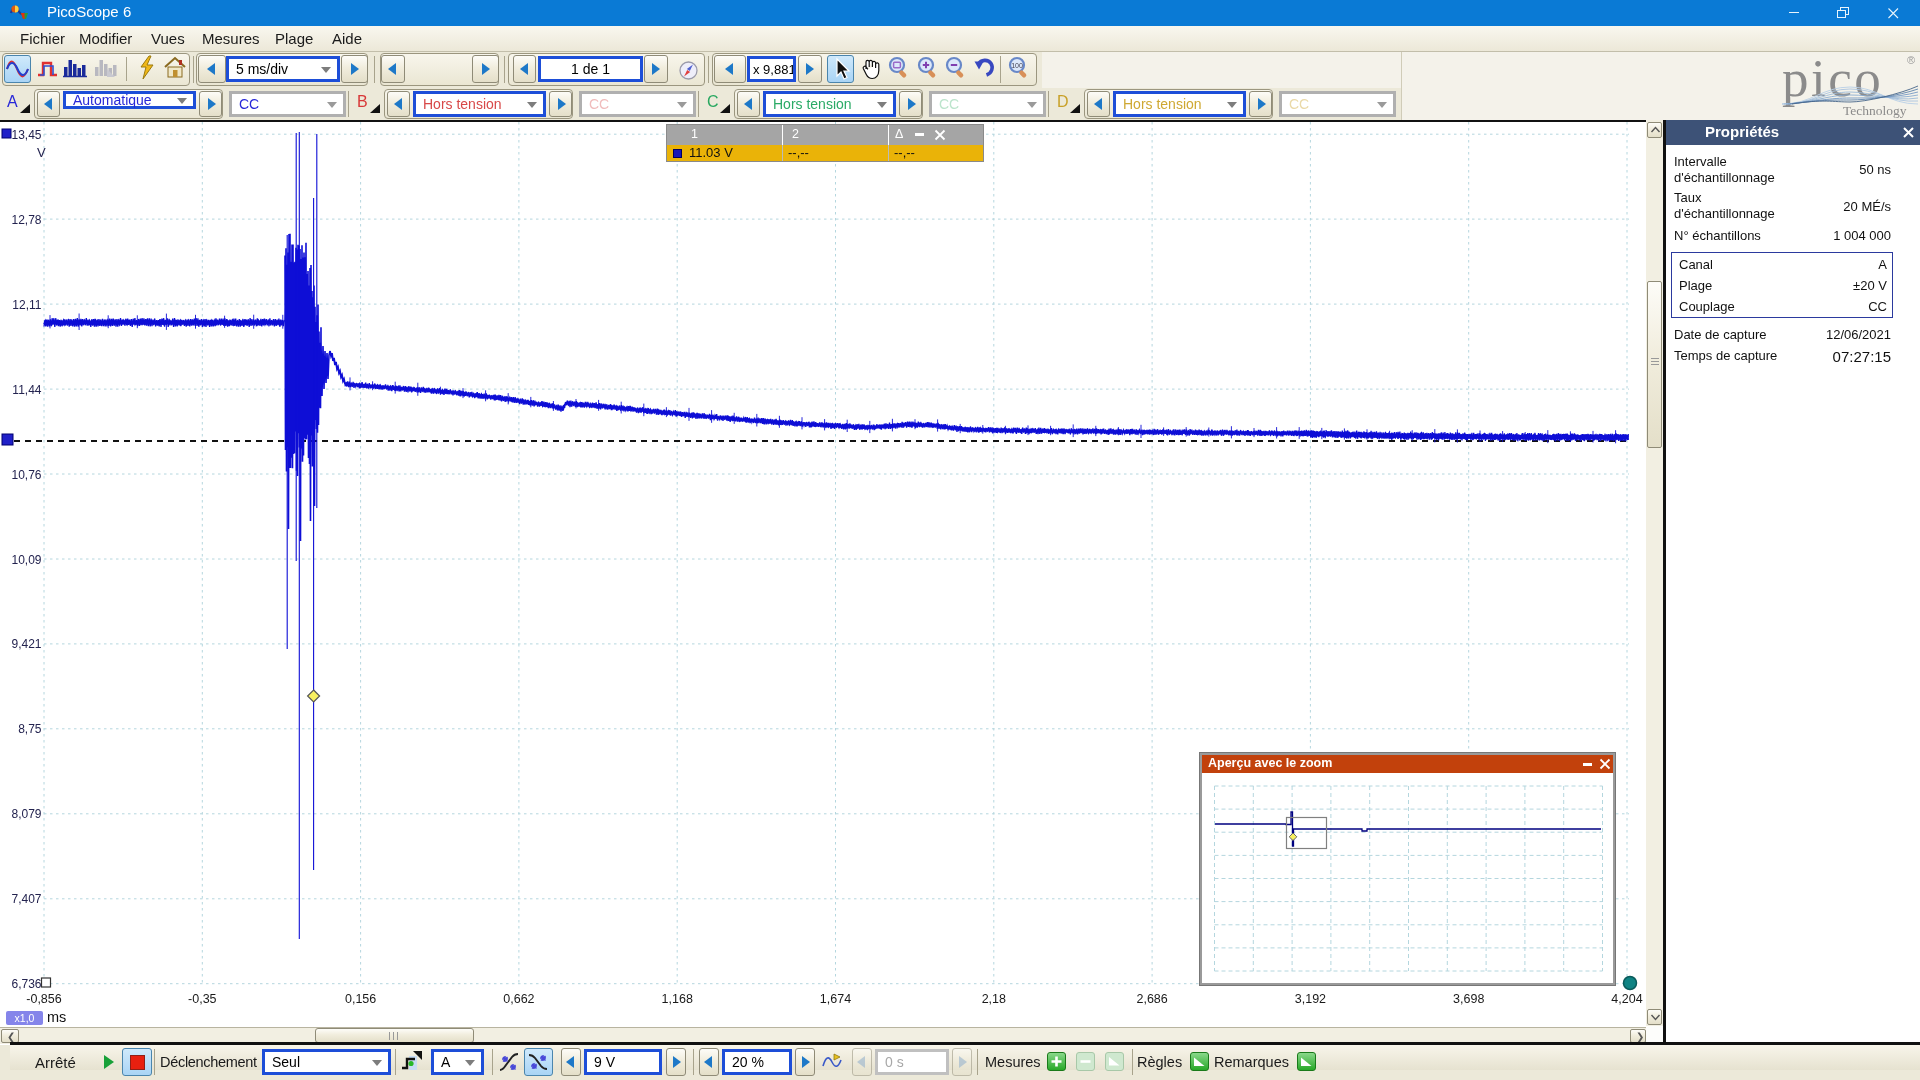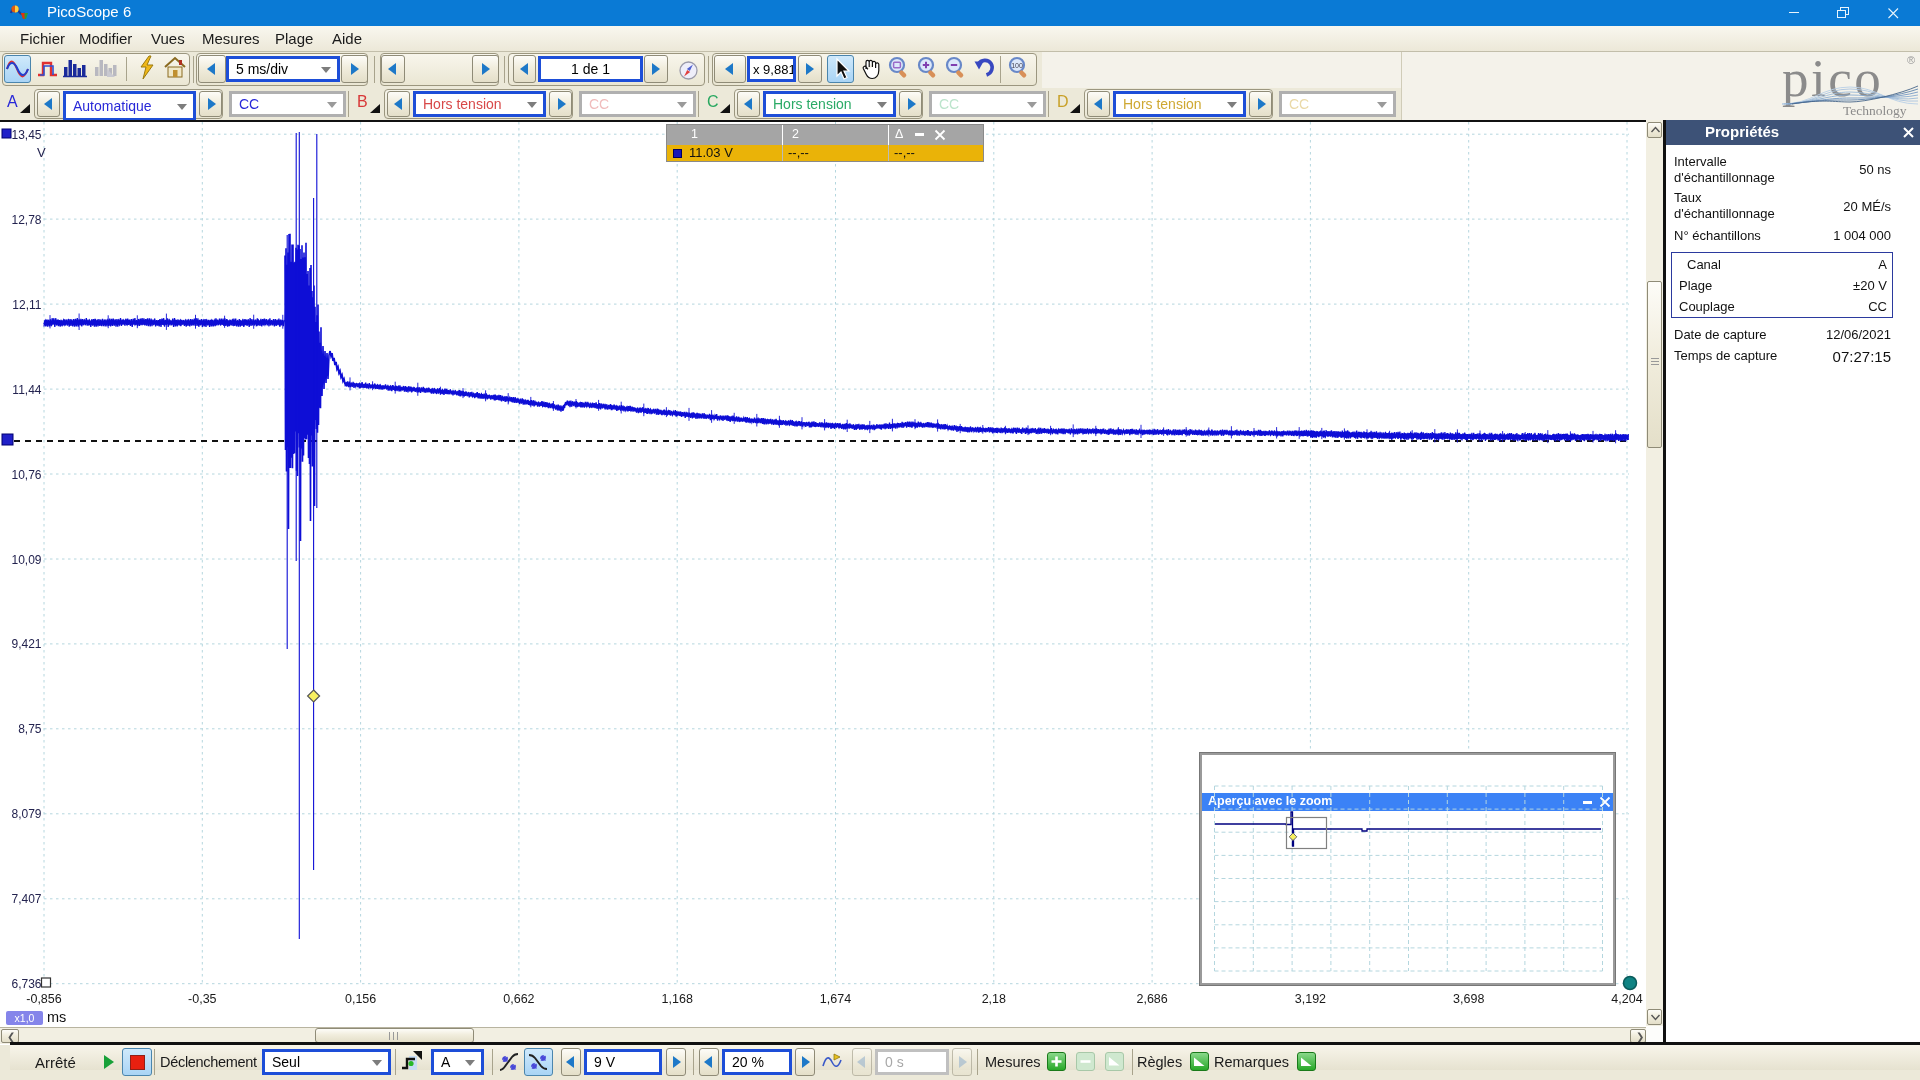--- a/index.html
+++ b/index.html
@@ -203,21 +203,21 @@
     <div class="vsep" style="left:698px;top:3px;height:26px;"></div>
     <div class="vsep" style="left:1048px;top:3px;height:26px;"></div>
  <div class="abs" style="left:7px;top:5px;font-size:16px;color:#2828d8;">A</div>
  <svg class="abs" style="left:19px;top:16px;" width="12" height="10">
       <path d="M11 0 V9 H1 Z" fill="#111"></path>
     </svg>
  <div class="group" style="left:34px;top:1px;width:189px;height:30px;"></div>
  <div class="tbtn" style="left:37px;top:3px;width:23px;height:26px;">
       <div class="spl" style="left:6px;top:6px;"></div>
     </div>
- <div class="combo" style="left:63px;top:3px;width:133px;height:30px;">
+ <div class="combo" style="left:63px;top:3px;width:133px;height:18px;">
       <div class="tx" style="color:#2828d8;">Automatique</div>
       <div class="carr"></div>
     </div>
  <div class="tbtn" style="left:199px;top:3px;width:23px;height:26px;">
       <div class="spr" style="left:8px;top:6px;"></div>
     </div>
  <div class="combo" style="left:229px;top:3px;width:117px;height:26px;border-color:#b0b0b0;">
       <div class="tx" style="color:#2828d8;">CC</div>
       <div class="carr" style="border-top-color:#9a9a9a;"></div>
     </div>
@@ -484,21 +484,21 @@
   <div class="abs" style="left:6px;top:4px;width:9px;height:9px;background:#1818b8;border:1px solid #000060;"></div>
   <div class="abs" style="left:22px;top:0px;font-size:13px;color:#111;">11.03 V</div>
   <div class="abs" style="left:121px;top:0px;font-size:13px;color:#111;">--,--</div>
   <div class="abs" style="left:227px;top:0px;font-size:13px;color:#111;">--,--</div>
   <div class="abs" style="left:115px;top:0;width:1px;height:16px;background:#bbb;"></div>
   <div class="abs" style="left:221px;top:0;width:1px;height:16px;background:#bbb;"></div>
  </div>
 </div>
 
 <div class="abs" style="left:1200px;top:753px;width:415px;height:232px;background:#fff;border:2px solid #9a9a9a;outline:1px solid #777;">
- <div class="abs" style="left:0;top:0px;width:411px;height:18px;background:#3b82f6;margin-top:38px;">
+ <div class="abs" style="left:0;top:0px;width:411px;height:18px;background:#c2410c;">
   <div class="abs" style="left:6px;top:1px;font-size:12.5px;font-weight:bold;color:#fff;">Aperçu avec le zoom</div>
   <div class="abs" style="left:381px;top:8px;width:9px;height:2.5px;background:#fff;"></div>
   <svg class="abs" style="left:397px;top:3px;" width="12" height="12">
         <path d="M1.5 1.5 L10.5 10.5 M10.5 1.5 L1.5 10.5" stroke="#fff" stroke-width="1.8"></path>
       </svg>
  </div>
  <svg class="abs" style="left:0;top:0;" width="411" height="228" viewBox="0 0 411 228">
   <line x1="12.5" y1="31" x2="12.5" y2="216" stroke="#b4d6de" stroke-width="1" stroke-dasharray="4,3"></line>
 <line x1="51.3" y1="31" x2="51.3" y2="216" stroke="#b4d6de" stroke-width="1" stroke-dasharray="4,3"></line>
 <line x1="90.1" y1="31" x2="90.1" y2="216" stroke="#b4d6de" stroke-width="1" stroke-dasharray="4,3"></line>
@@ -532,21 +532,21 @@
         <path d="M2 2 L11 11 M11 2 L2 11" stroke="#fff" stroke-width="2"></path>
       </svg>
  </div>
  <div class="abs" style="left:8px;top:34px;width:236px;font-size:13px;color:#111;line-height:16px;">Intervalle<br>d'échantillonnage</div>
  <div class="abs" style="left:0;top:42px;width:225px;font-size:13px;color:#111;text-align:right;">50 ns</div>
  <div class="abs" style="left:8px;top:70px;width:236px;font-size:13px;color:#111;line-height:16px;">Taux<br>d'échantillonnage</div>
  <div class="abs" style="left:0;top:79px;width:225px;font-size:13px;color:#111;text-align:right;">20 MÉ/s</div>
  <div class="abs" style="left:8px;top:108px;font-size:13px;color:#111;">N° échantillons</div>
  <div class="abs" style="left:0;top:108px;width:225px;font-size:13px;color:#111;text-align:right;">1 004 000</div>
  <div class="abs" style="left:5px;top:132px;width:222px;height:66px;border:1px solid #2b3a9e;">
-  <div class="abs" style="left:7px;top:4px;font-size:13px;color:#111;margin-left:8px;">Canal</div>
+  <div class="abs" style="left:7px;top:4px;font-size:13px;color:#111;">Canal</div>
   <div class="abs" style="left:0;top:4px;width:215px;font-size:13px;color:#111;text-align:right;">A</div>
   <div class="abs" style="left:7px;top:25px;font-size:13px;color:#111;">Plage</div>
   <div class="abs" style="left:0;top:25px;width:215px;font-size:13px;color:#111;text-align:right;">±20 V</div>
   <div class="abs" style="left:7px;top:46px;font-size:13px;color:#111;">Couplage</div>
   <div class="abs" style="left:0;top:46px;width:215px;font-size:13px;color:#111;text-align:right;">CC</div>
  </div>
  <div class="abs" style="left:8px;top:207px;font-size:13px;color:#111;">Date de capture</div>
  <div class="abs" style="left:0;top:207px;width:225px;font-size:13px;color:#111;text-align:right;">12/06/2021</div>
  <div class="abs" style="left:8px;top:228px;font-size:13px;color:#111;">Temps de capture</div>
  <div class="abs" style="left:0;top:228px;width:225px;font-size:15px;color:#111;text-align:right;">07:27:15</div>

